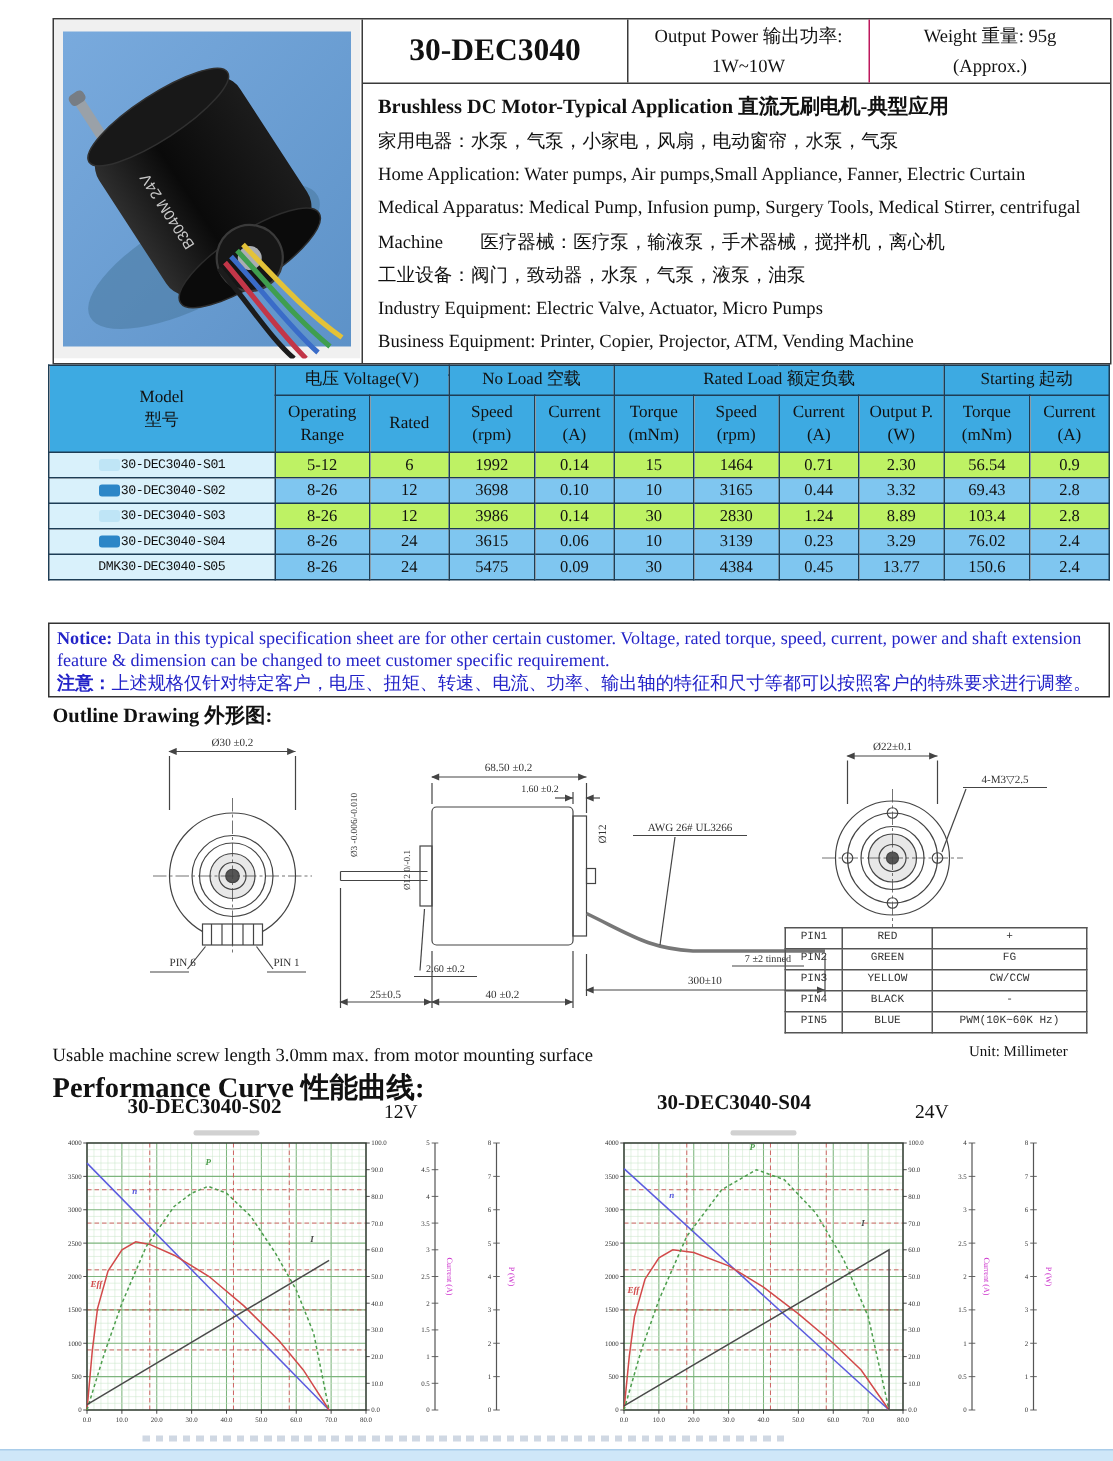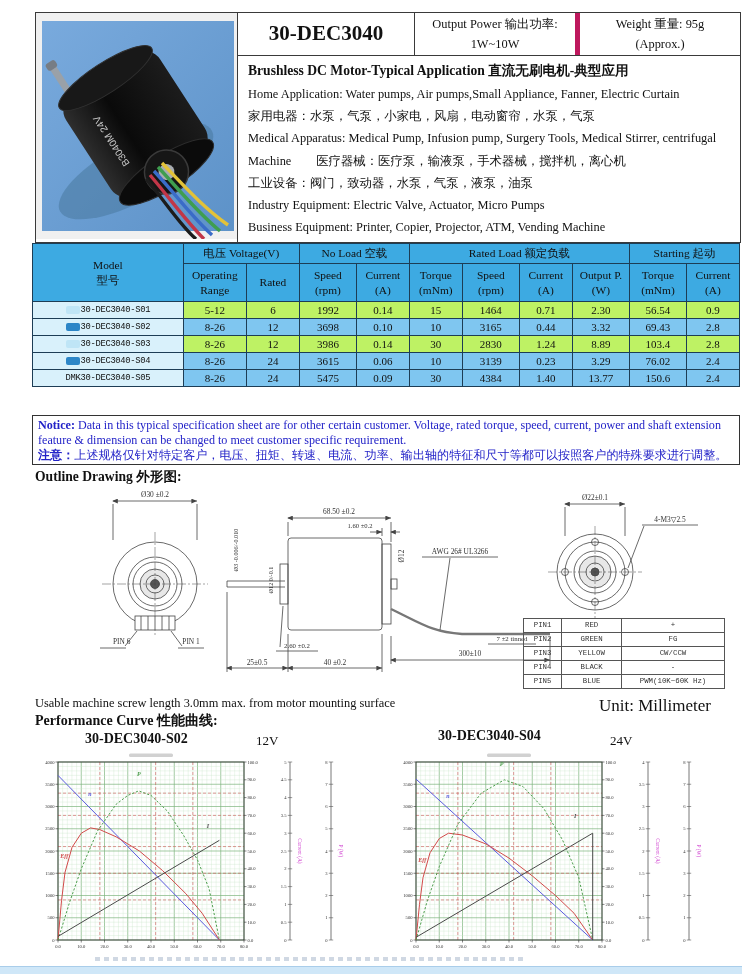--- a/index.html
+++ b/index.html
@@ -6,21 +6,21 @@
   .page{position:relative;width:742px;height:974px;background:#ffffff;overflow:hidden;
         font-family:"Liberation Serif",serif;color:#111;}
   
   .header-wrap{position:absolute;left:35px;top:12px;width:704px;height:229px;
                border:1px solid #3a3a3a;display:flex;background:#fff;}
   .photo-cell{width:206px;border-right:1px solid #3a3a3a;overflow:hidden;}
   .header-right{flex:1;display:flex;flex-direction:column;}
   .header-top{height:45px;display:flex;border-bottom:1px solid #3a3a3a;}
   .h-title{width:176px;border-right:1px solid #3a3a3a;display:flex;align-items:center;
            justify-content:center;font-size:21px;font-weight:bold;}
-  .h-cell{width:160px;border-right:5px solid #be185d;text-align:center;font-size:12.4px;
+  .h-cell{width:160px;border-right:1px solid #be185d;text-align:center;font-size:12.4px;
           line-height:1.6;padding-top:2px;}
   .h-cell:last-child{border-right:none;flex:1;}
   .app{padding:3px 10px 0 10px;font-size:12.4px;}
   .app-title{font-weight:bold;font-size:13.6px;line-height:24px;white-space:nowrap;}
   .app-line{line-height:22.3px;white-space:nowrap;}
   
   table.spec{position:absolute;left:32px;top:243px;width:708px;border-collapse:collapse;
              table-layout:fixed;font-family:"Liberation Serif",serif;}
   table.spec th,table.spec td{border:1px solid #1d3d55;text-align:center;padding:0;
              font-weight:normal;overflow:hidden;}
@@ -42,22 +42,22 @@
           padding:2px 5px;color:#2323C8;font-size:12.1px;line-height:15px;overflow:hidden;}
   .notice b{font-weight:bold;}
   
   .outline-title{position:absolute;left:35px;top:468px;font-size:13.6px;font-weight:bold;}
   .drawing{position:absolute;left:30px;top:484px;width:712px;height:206px;}
   table.pins{position:absolute;left:523px;top:618px;width:202px;border-collapse:collapse;
              font-family:"Liberation Mono",monospace;}
   table.pins td{border:1px solid #555;font-size:7.4px;line-height:12.6px;height:13px;
              text-align:center;color:#333;padding:0;}
   .note-line{position:absolute;left:35px;top:696px;font-size:12.4px;text-align:right;}
-  .unit-line{position:absolute;left:599px;top:696px;font-size:17px;}
-  .perf-title{position:absolute;left:35px;top:712px;font-size:14px;font-weight:bold;}
+  .unit-line{position:absolute;left:646px;top:696px;font-size:10px;}
+  .perf-title{position:absolute;left:35px;top:712px;font-size:19px;font-weight:bold;}
   .c-title{position:absolute;font-size:14px;font-weight:bold;}
   .c-volt{position:absolute;font-size:13px;}
   .chart{position:absolute;width:345px;height:210px;}
   
   .footer-smudge{position:absolute;left:95px;top:957px;width:430px;height:4px;opacity:.55;
      background:repeating-linear-gradient(90deg,#a9b8cc 0 5px,transparent 5px 9px);}
   .bottom-strip{position:absolute;left:0;top:966px;width:742px;height:8px;background:#cfe7f8;
      border-top:1px solid #a9cdea;}
 </style>
 </head>
@@ -109,22 +109,22 @@
           <div>1W~10W</div>
         </div>
         <div class="h-cell">
           <div>Weight 重量: 95g</div>
           <div>(Approx.)</div>
         </div>
       </div>
       <div class="app">
         <div class="app-title">Brushless DC Motor-Typical Application 直流无刷电机-典型应用</div>
         <div>
+            <div class="app-line">家用电器：水泵，气泵，小家电，风扇，电动窗帘，水泵，气泵</div>
             <div class="app-line">Home Application: Water pumps, Air pumps,Small Appliance, Fanner, Electric Curtain</div>
-            <div class="app-line">家用电器：水泵，气泵，小家电，风扇，电动窗帘，水泵，气泵</div>
             <div class="app-line">Medical Apparatus: Medical Pump, Infusion pump, Surgery Tools, Medical Stirrer, centrifugal</div>
             <div class="app-line">Machine　　医疗器械：医疗泵，输液泵，手术器械，搅拌机，离心机</div>
             <div class="app-line">工业设备：阀门，致动器，水泵，气泵，液泵，油泵</div>
             <div class="app-line">Industry Equipment: Electric Valve, Actuator, Micro Pumps</div>
             <div class="app-line">Business Equipment: Printer, Copier, Projector, ATM, Vending Machine</div>
             <div class="app-line">商业设备：打印机，复印机，投影机，ATM 机，售卖机</div>
           </div>
       </div>
     </div>
   </div>
@@ -221,21 +221,21 @@
           <td>2.4</td>
         </tr>
         <tr class="rlight">
           <td class="model"><span>DMK30-DEC3040-S05</span></td>
           <td>8-26</td>
           <td>24</td>
           <td>5475</td>
           <td>0.09</td>
           <td>30</td>
           <td>4384</td>
-          <td>1.40</td>
+          <td>0.45</td>
           <td>13.77</td>
           <td>150.6</td>
           <td>2.4</td>
         </tr>
       </tbody>
   </table>
 
 
   <div class="notice"><b>Notice:</b><span> Data in this typical specification sheet are for other certain customer. Voltage, rated torque, speed, current, power and shaft extension feature &amp; dimension can be changed to meet customer specific requirement.</span><br><b>注意：</b><span>上述规格仅针对特定客户，电压、扭矩、转速、电流、功率、输出轴的特征和尺寸等都可以按照客户的特殊要求进行调整。</span><br></div>
 

